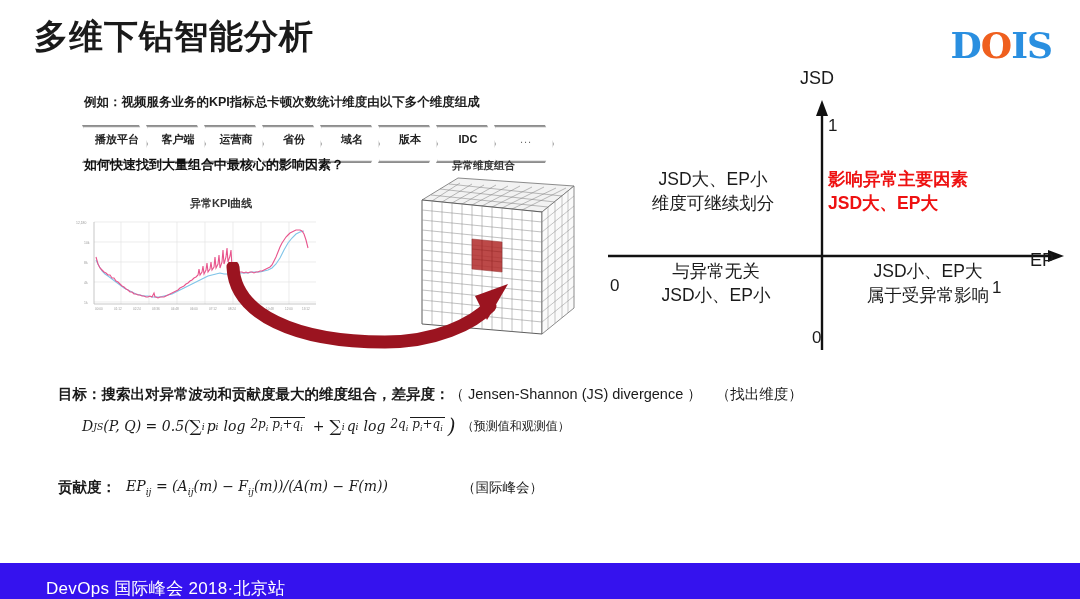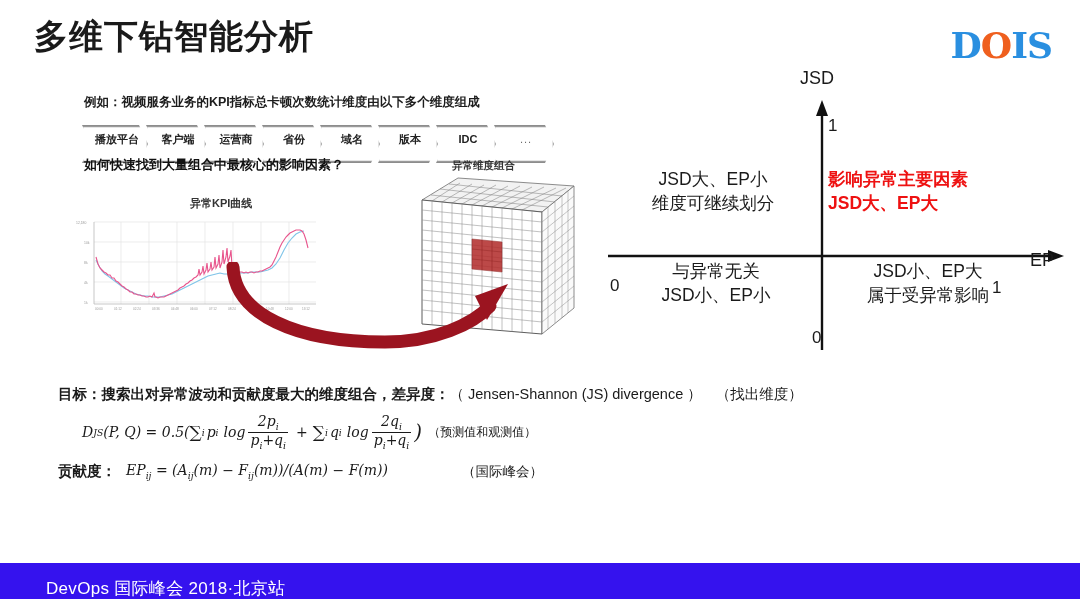--- a/index.html
+++ b/index.html
@@ -70,27 +70,27 @@
   .q-tr{left:228px;top:108px;width:220px;color:#ee1111;font-weight:bold;text-align:left;}
   .q-bl{left:26px;top:200px;width:180px;}
   .q-br{left:222px;top:200px;width:212px;}
 
   
   .goal-line{position:absolute;left:58px;top:385px;font-size:14.5px;color:#1a1a1a;white-space:nowrap;}
   .goal-line .cn{font-weight:bold;}
   .formula1{position:absolute;left:82px;top:414px;font-size:14px;color:#1a1a1a;
             font-family:"DejaVu Serif","Liberation Serif",serif;font-style:italic;
             display:flex;align-items:center;white-space:nowrap;}
-  .formula2{position:absolute;left:58px;top:462px;font-size:14.5px;color:#1a1a1a;
+  .formula2{position:absolute;left:58px;top:478px;font-size:14.5px;color:#1a1a1a;
             display:flex;align-items:flex-end;white-space:nowrap;}
   .formula2 .math{font-family:"DejaVu Serif","Liberation Serif",serif;font-style:italic;font-size:14px;margin-left:10px;}
   .note{font-style:normal;font-size:12px;margin-left:6px;font-family:"Liberation Sans",sans-serif;}
   .note2{font-style:normal;font-size:13.5px;margin-left:74px;font-family:"Liberation Sans",sans-serif;}
-  .frac{display:inline-flex;flex-direction:column;align-items:center;vertical-align:middle;
-        margin:0 3px;font-size:14px;line-height:1.1;}
+  .frac{display:inline-flex;flex-direction:row;align-items:center;vertical-align:middle;
+        margin:0 3px;font-size:12px;line-height:1.1;}
   .frac .num{padding:0 2px;}
   .frac .den{padding:0 2px;border-top:1px solid #1a1a1a;}
   .sum{font-size:17px;font-style:normal;}
   sub{font-size:.66em;}
 
   
   .footer{position:absolute;left:0;right:0;bottom:0;height:36px;background:#3512ee;}
   .footer-text{position:absolute;left:46px;top:14px;font-size:17px;color:#ffffff;letter-spacing:.3px;}
 </style>
 </head>

